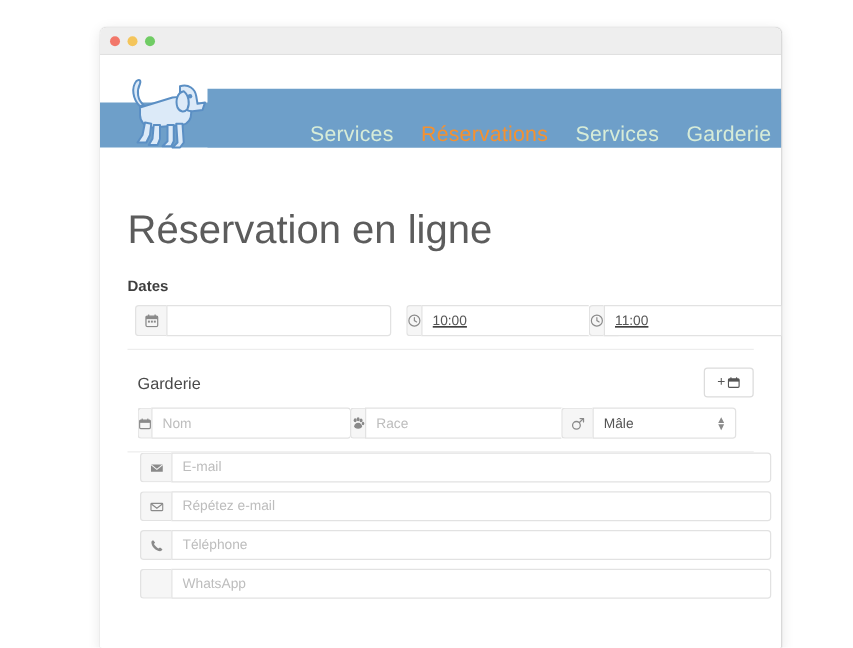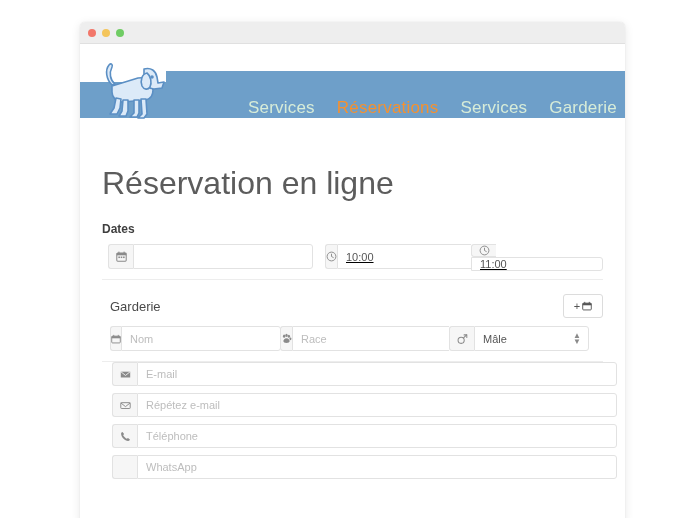--- a/index.html
+++ b/index.html
@@ -181,21 +181,21 @@
     pointer-events: none;
     display: flex;
     flex-direction: column;
     align-items: center;
   }
 
   
   #dates-row { margin-left: 6px; gap: 0; text-decoration: underline; }
   #date-field { width: 215px; }
   #time-start-field { width: 132px; margin-left: 12px; }
-  #time-end-field { width: 132px; margin-left: 14px; flex-direction: column; }
+  #time-end-field { width: 132px; margin-left: 14px; }
 
   
   #animaux-header {
     display: flex;
     align-items: center;
     justify-content: space-between;
     margin: 14px 0 8px 0;
   }
   #animaux-label { font-size: 13px; color: #4a4a4a; padding-left: 8px; }
   #add-animal-btn {

